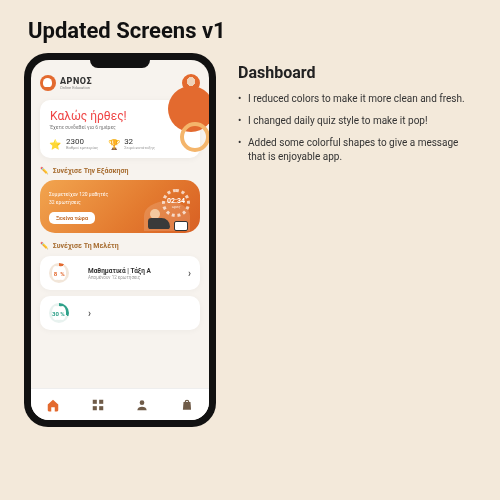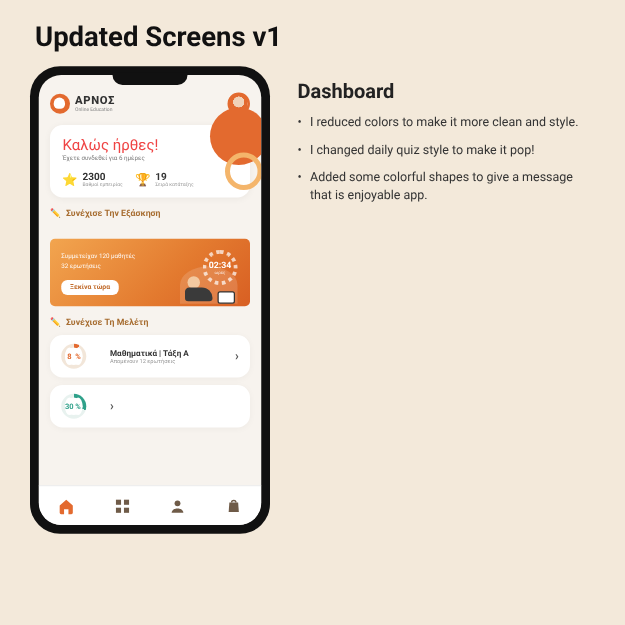--- a/index.html
+++ b/index.html
@@ -44,28 +44,28 @@
   .welcome-card {
     background: #fff; border-radius: 10px; padding: 9px 10px 8px 10px; margin-top: 8px;
     position: relative; box-shadow: 0 1px 6px rgba(0,0,0,.05);
   }
   .w-title { font-weight: 400; font-size: 12px; color: #ef4444; }
   .w-sub { font-size: 5px; color: #7a7a7a; margin-top: 1px; }
   .w-stats { display: flex; gap: 10px; margin-top: 8px; }
   .stat { display: flex; align-items: center; gap: 4px; }
   .stat-ico { width: 12px; height: 12px; display: inline-flex; align-items: center; justify-content: center; font-size: 10px; }
   .stat-col { display: flex; flex-direction: column; line-height: 1; }
-  .stat-val { font-weight: 700; font-size: 8px; color: #333; }
+  .stat-val { font-weight: 400; font-size: 8px; color: #333; }
   .stat-lab { font-size: 4px; color: #999; }
   .arc1, .arc2 { position: absolute; border-radius: 50%; }
   .arc1 { width: 46px; height: 46px; background: #e36a2f; top: -14px; right: -14px; }
   .arc2 { width: 30px; height: 30px; border: 4px solid #f4b56b; top: 22px; right: -10px; }
   .sec-head { display: flex; align-items: center; gap: 4px; color: #a76d31; font-weight: 700; font-size: 7px; margin-top: 9px; }
   .quiz-card {
-    margin-top: 16px; border-radius: 4px; padding: 9px;
+    margin-top: 5px; border-radius: 15px; padding: 9px;
     background: linear-gradient(135deg, #f2a54f 0%, #e37a2f 60%, #d85f23 100%);
     color: #fff; position: relative; overflow: hidden;
   }
   .quiz-title { font-weight: 800; font-size: 9px; font-style: italic; }
   .quiz-line { font-size: 5px; opacity: .95; margin-top: 2px; }
   .quiz-btn { display: inline-block; margin-top: 7px; background: #fff; color: #c06a2a; font-weight: 700; font-size: 5.5px; padding: 3px 7px; border-radius: 5px; }
   .timer { position: absolute; top: 9px; right: 10px; width: 28px; height: 28px; border-radius: 50%; border: 3px dotted rgba(255,255,255,.7); display: flex; flex-direction: column; align-items: center; justify-content: center; }
   .timer-val { font-size: 7px; font-weight: 700; line-height: 1; }
   .timer-lab { font-size: 3.5px; opacity: .85; }
   .quiz-illu { position: absolute; right: 10px; bottom: 2px; width: 46px; height: 30px; }
@@ -132,21 +132,21 @@
             <div class="stat">
               <span class="stat-ico">⭐</span>
               <div class="stat-col">
                 <span class="stat-val">2300</span>
                 <span class="stat-lab">Βαθμοί εμπειρίας</span>
               </div>
             </div>
             <div class="stat">
               <span class="stat-ico">🏆</span>
               <div class="stat-col">
-                <span class="stat-val">19</span>
+                <span class="stat-val">32</span>
                 <span class="stat-lab">Σειρά κατάταξης</span>
               </div>
             </div>
           </div>
         </div>
 
         <div class="sec-head">
           <span>✏️</span>
           <span>Συνέχισε Την Εξάσκηση</span>
         </div>
@@ -222,19 +222,19 @@
               <path d="M9 7a3 3 0 0 1 6 0" fill="none" stroke="currentColor" stroke-width="2"></path>
             </svg>
           </div>
       </div>
     </div>
   </div>
 
   <div class="rcol">
     <div class="rhead">Dashboard</div>
     <ul class="bul">
-      <li>I reduced colors to make it more clean and style.</li>
+      <li>I reduced colors to make it more clean and fresh.</li>
       <li>I changed daily quiz style to make it pop!</li>
       <li>Added some colorful shapes to give a message that is enjoyable app.</li>
     </ul>
   </div>
 
 </div>
 
 </body></html>

